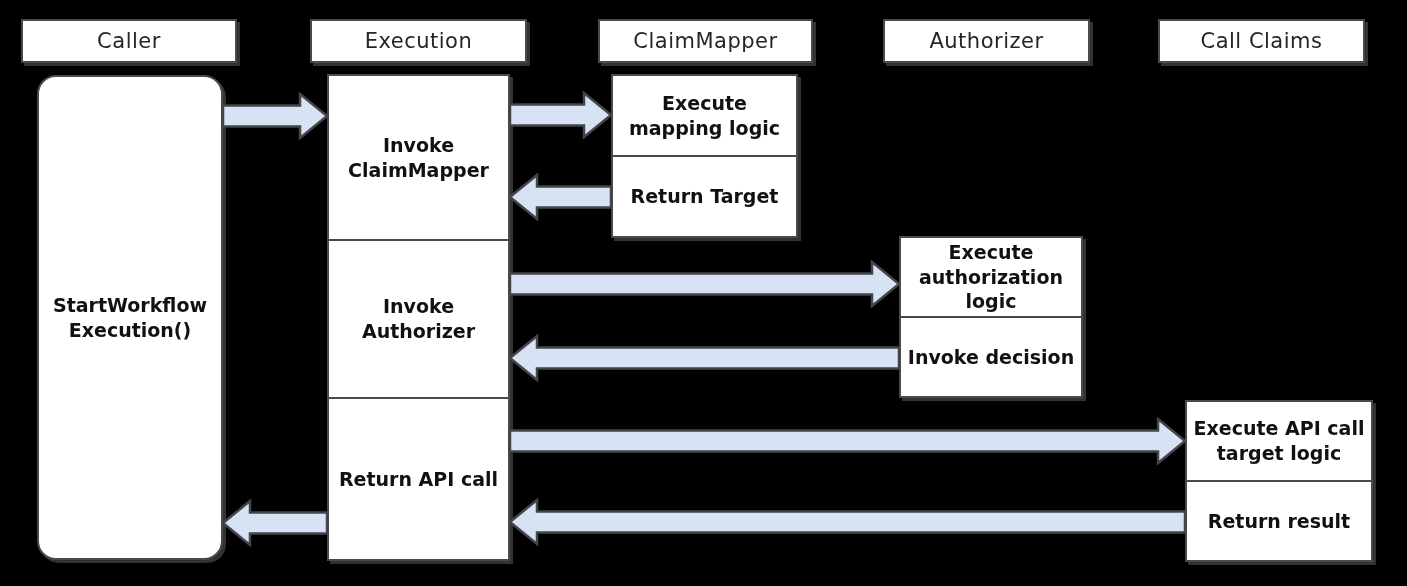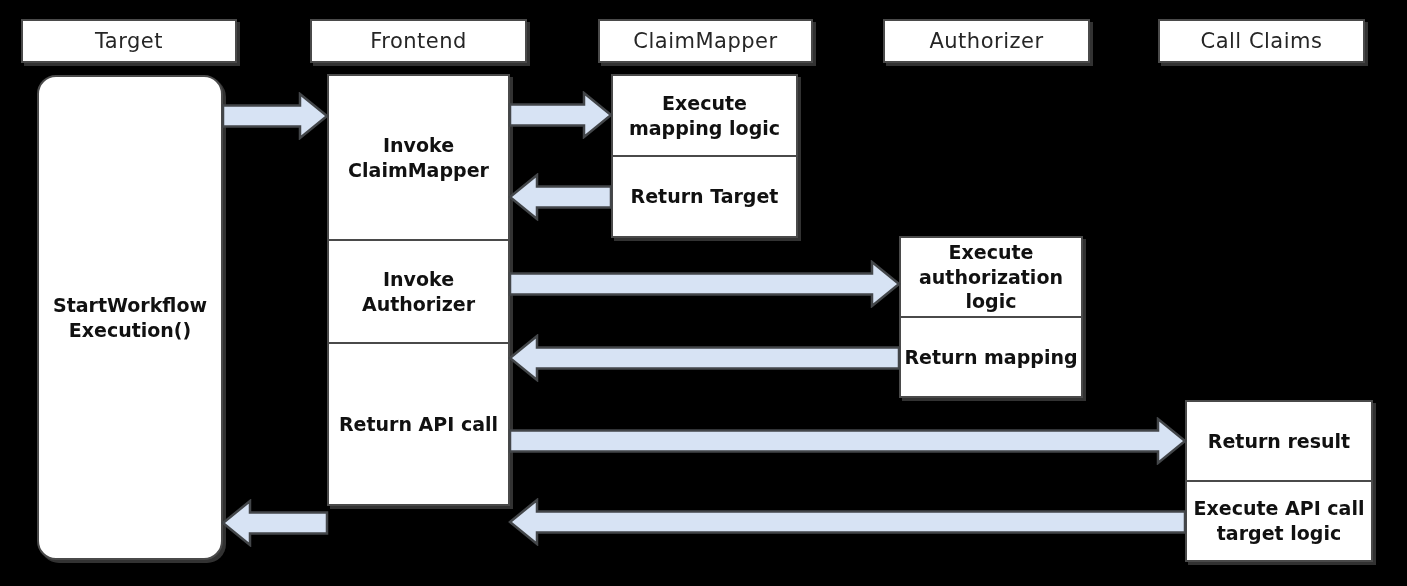--- a/index.html
+++ b/index.html
@@ -65,41 +65,41 @@
   }
   .arrow { position: absolute; }
   .arrow svg { display: block; }
 </style>
 </head>
 <body>
 
 <div class="canvas">
 
   <div class="hdr" style="left:21px; top:19px; width:216px">
-    <span>Target</span>
+    <span>Caller</span>
   </div>
   <div class="hdr" style="left:310px; top:19px; width:217px">
-    <span>Frontend</span>
+    <span>Execution</span>
   </div>
   <div class="hdr" style="left:598px; top:19px; width:215px">
     <span>ClaimMapper</span>
   </div>
   <div class="hdr" style="left:883px; top:19px; width:207px">
     <span>Authorizer</span>
   </div>
   <div class="hdr" style="left:1158px; top:19px; width:207px">
     <span>Call Claims</span>
   </div>
 
   <div class="box" style="left:37px; top:75px; width:186px; height:485px">
     <span class="label">StartWorkflow
 Execution()</span>
   </div>
 
-  <div class="stack" style="left:327px; top:74px; width:183px; height:432px">
+  <div class="stack" style="left:327px; top:74px; width:183px; height:487px">
     <div class="cell" style="height:163px">
       <span class="label">Invoke
 ClaimMapper</span>
     </div>
     <div class="cell" style="flex:1">
       <span class="label">Invoke
 Authorizer</span>
     </div>
     <div class="cell" style="height:162px">
       <span class="label">Return API call</span>
@@ -116,31 +116,31 @@
     </div>
   </div>
 
   <div class="stack" style="left:899px; top:236px; width:184px; height:162px">
     <div class="cell" style="flex:1">
       <span class="label">Execute
 authorization
 logic</span>
     </div>
     <div class="cell" style="flex:1">
-      <span class="label">Return mapping</span>
+      <span class="label">Invoke decision</span>
     </div>
   </div>
 
   <div class="stack" style="left:1185px; top:400px; width:188px; height:162px">
     <div class="cell" style="flex:1">
-      <span class="label">Return result</span>
+      <span class="label">Execute API call
+target logic</span>
     </div>
     <div class="cell" style="flex:1">
-      <span class="label">Execute API call
-target logic</span>
+      <span class="label">Return result</span>
     </div>
   </div>
 
   <div class="arrow" style="left:221px; top:92px; width:108px; height:48px">
       <svg width="108" height="48">
         <polygon points="2,13.5 79,13.5 79,2 106,24 79,46 79,34.5 2,34.5" fill="#d7e3f4" stroke="#434649" stroke-width="2.5" stroke-linejoin="miter"></polygon>
       </svg>
     </div>
   <div class="arrow" style="left:508px; top:91px; width:105px; height:48px">
       <svg width="105" height="48">

